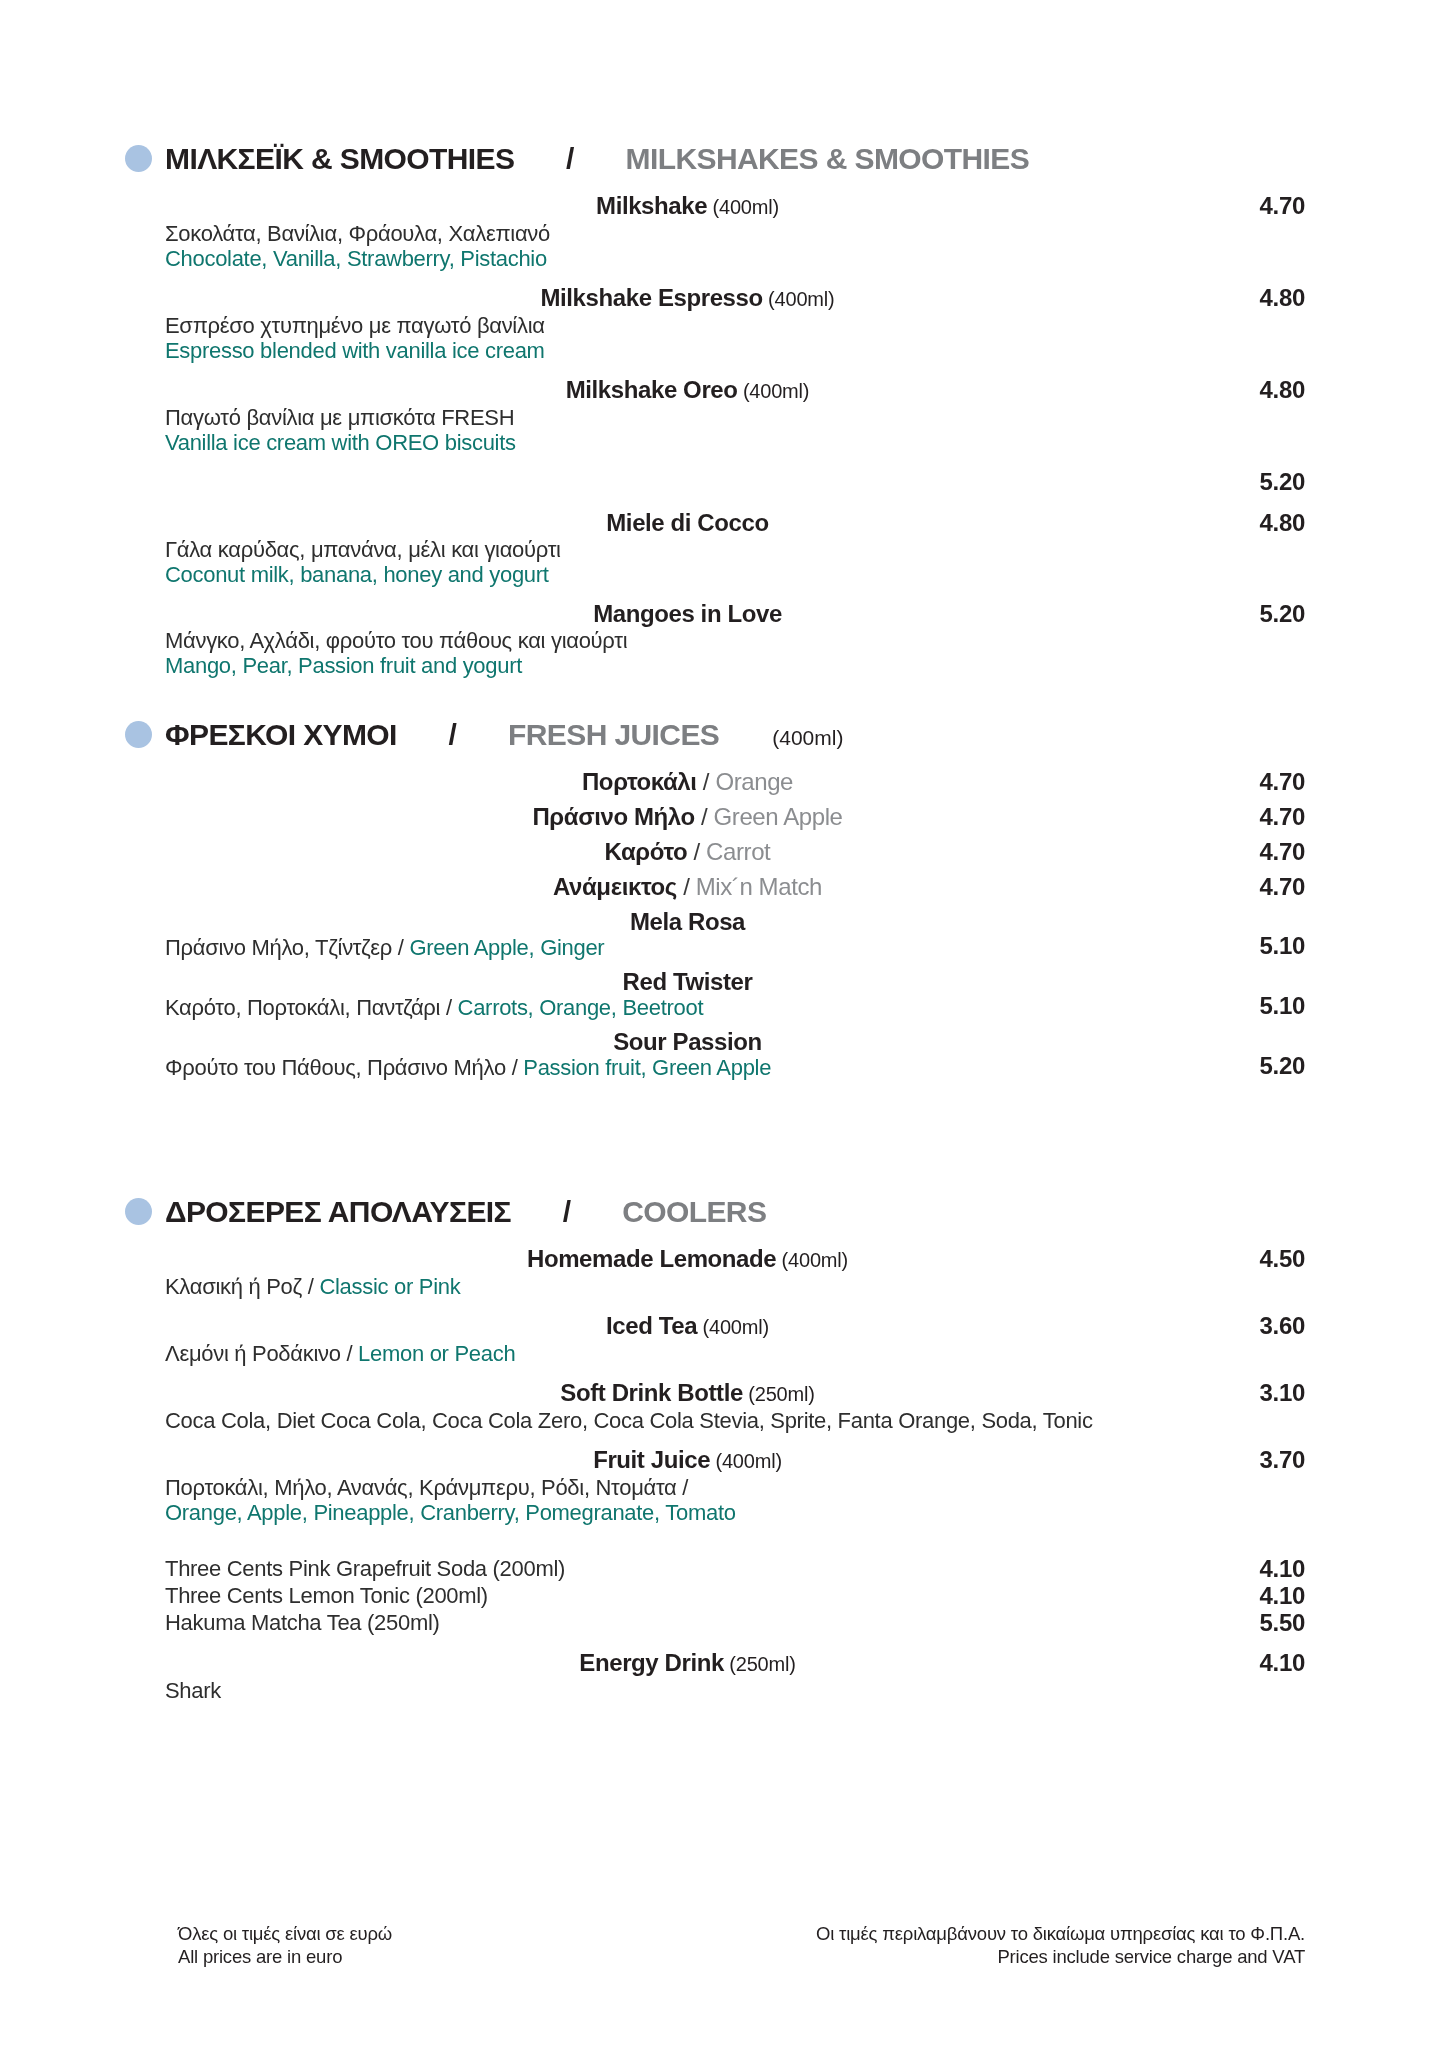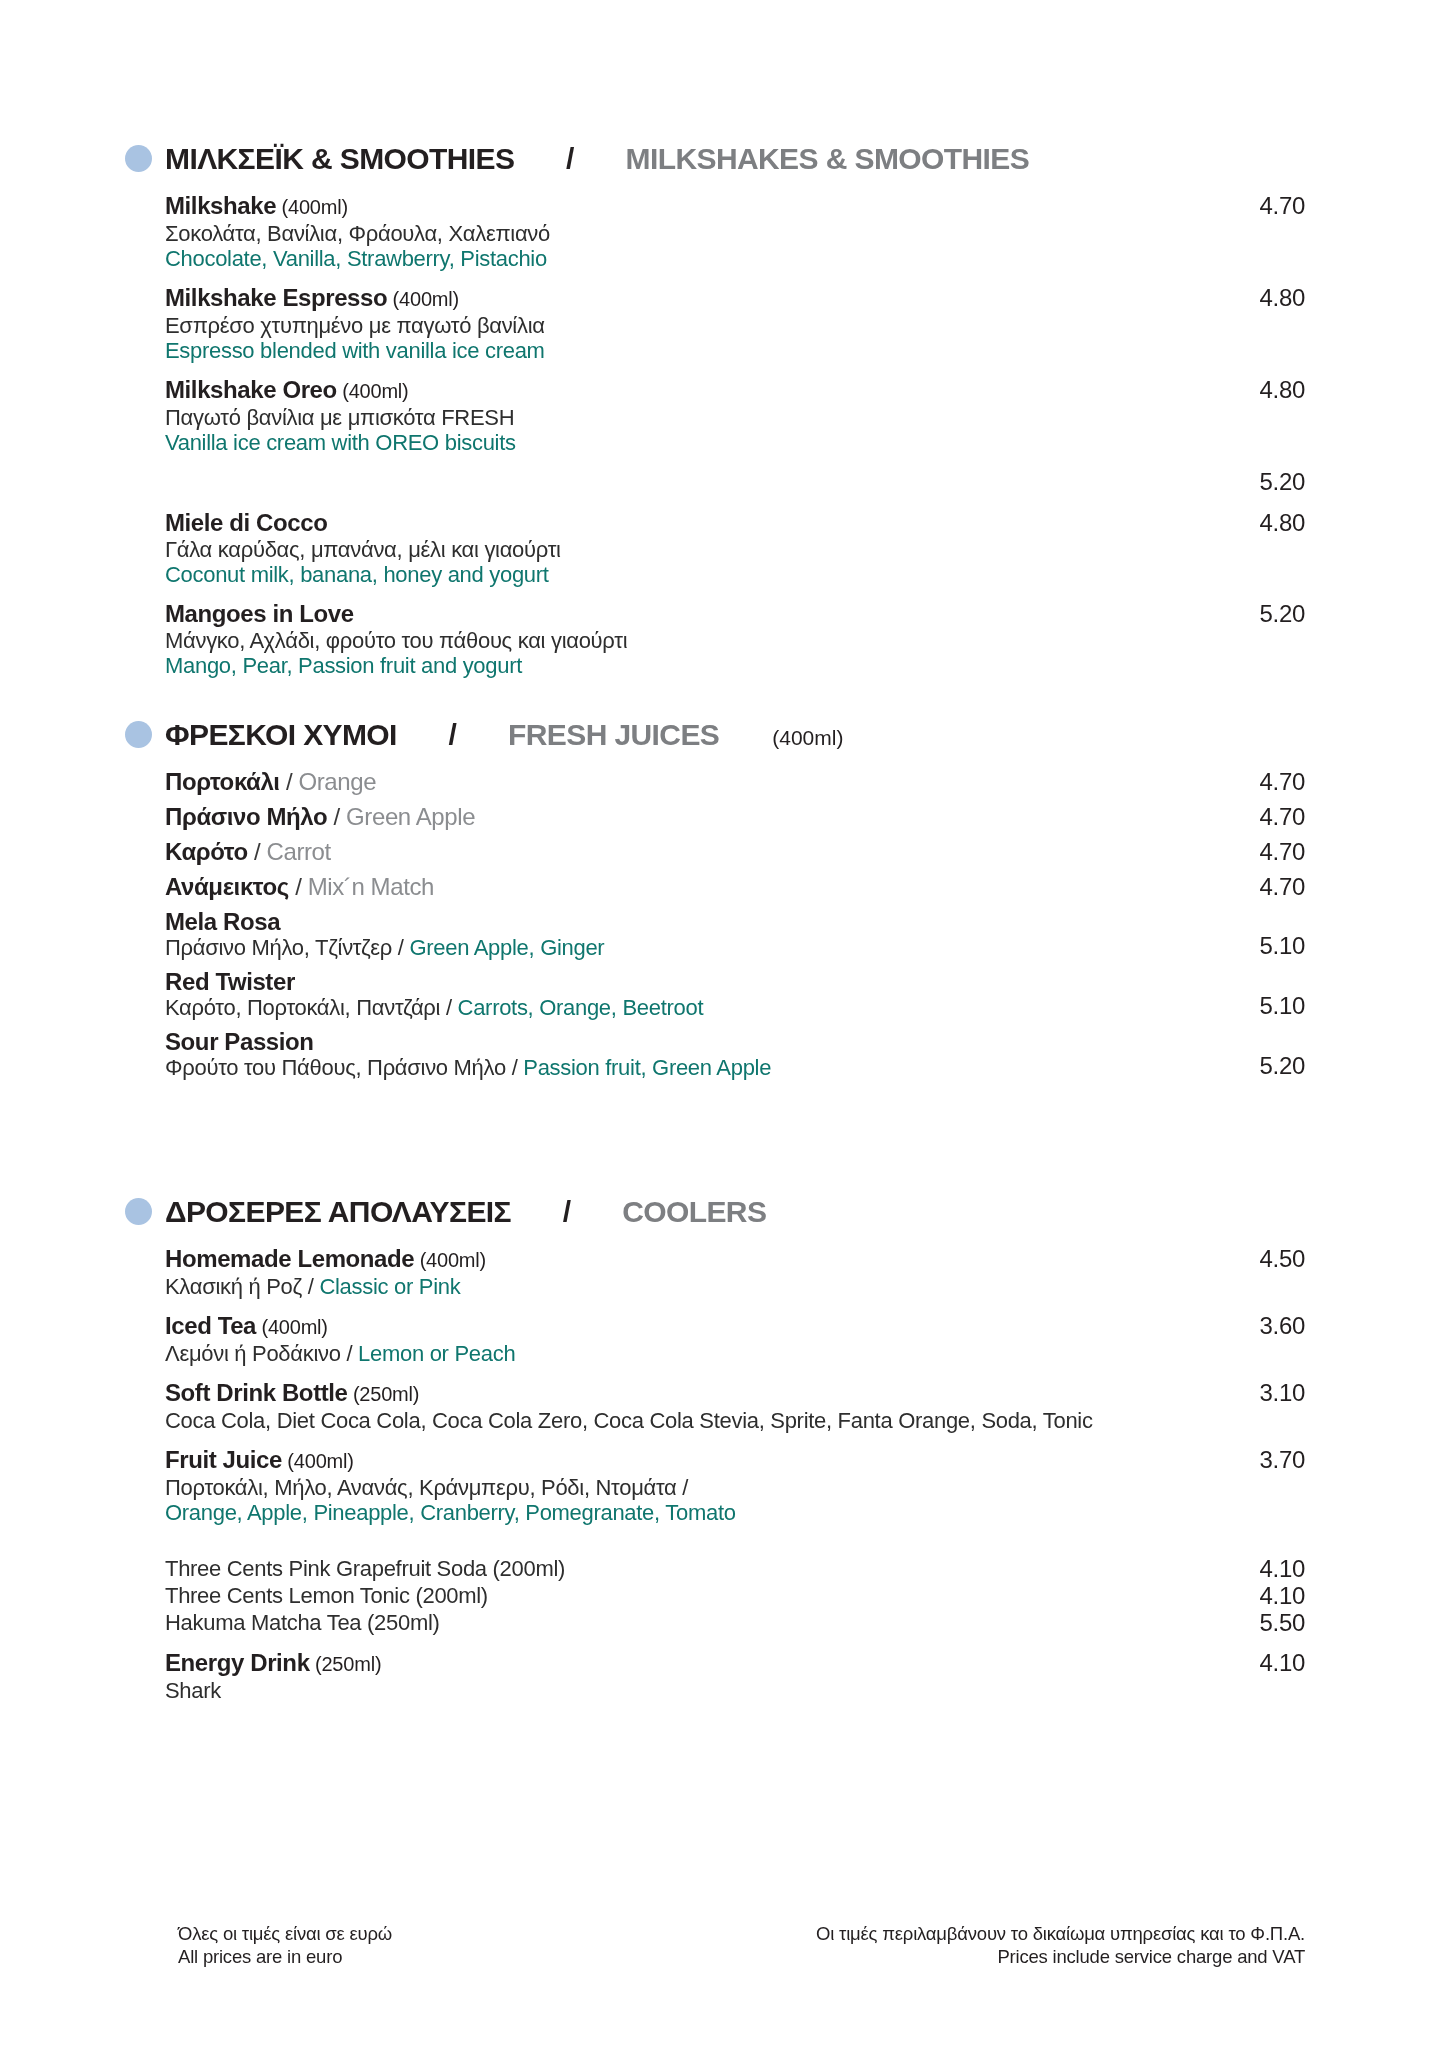--- a/index.html
+++ b/index.html
@@ -36,24 +36,24 @@
   .sec-title-sep { white-space:pre; }
   .sec-title-en { font-size:30px; font-weight:bold; color:#7d7f82; letter-spacing:-0.6px; }
   .sec-title-suffix { font-size:21px; font-weight:normal; color:#231f20; margin-left:9px; }
 
   
   .item { display:flex; align-items:flex-start; margin-bottom:13px; }
   .item.price-bottom { align-items:flex-end; }
   .item .left { flex:1; min-width:0; }
   .price {
     width:95px; text-align:right; flex:none;
-    font-size:24px; font-weight:normal; color:#231f20;
+    font-size:24px; font-weight:bold; color:#231f20;
     line-height:28px; letter-spacing:-0.3px;
   }
-  .title-line { font-size:24px; font-weight:bold; line-height:28px; color:#231f20; letter-spacing:-0.4px; }
+  .title-line { font-size:24px; font-weight:bold; line-height:28px; color:#231f20; letter-spacing:-0.4px;text-align:center; }
   .size { font-size:20px; font-weight:normal; color:#231f20; letter-spacing:-0.2px; }
   .name-sep { font-weight:normal; color:#3a3a3a; white-space:pre; }
   .name-gray { font-weight:normal; color:#8b8d90; }
   .desc-line { font-size:22px; line-height:25px; letter-spacing:-0.3px; }
   .desc-line .dark { color:#2e2e2e; }
   .desc-line .gray { color:#0f766e; }
 
   .section:nth-child(2) .item { margin-bottom:8px; }
   .section:nth-child(2) .item.one-liner { margin-bottom:7px; }
   .section:nth-child(2) .title-line { line-height:27px; }

